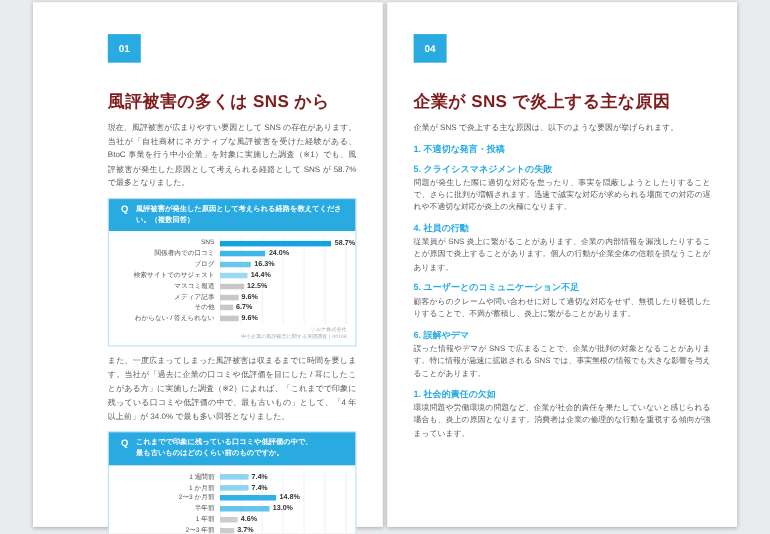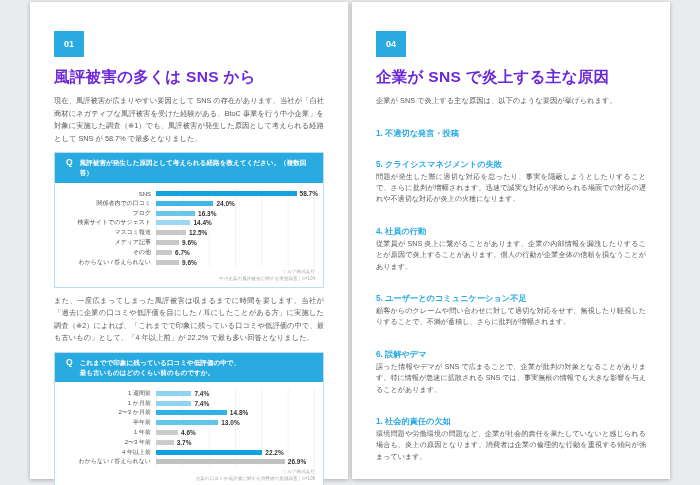--- a/index.html
+++ b/index.html
@@ -11,37 +11,37 @@
     overflow: hidden;
   }
   .page {
     position: absolute;
     top: 2px;
     width: 318px;
     height: 477px;
     background: #ffffff;
     box-shadow: 0 1px 4px rgba(0,0,0,0.28);
   }
-  .page-left  { left: 30px; }
+  .page-left  { left: 30px; padding-left: 44px; }
   .page-right { left: 352px; }
   .page-inner { padding: 0 24px; height: 100%; position: relative; }
 
   .num-badge {
     margin-top: 29px;
     width: 30px; height: 26px;
     background: #29abe2;
     color: #fff;
     font-size: 9px; font-weight: bold;
     display: flex; align-items: center; justify-content: center;
   }
   .page-title {
-    margin-top: 10px;
+    margin-top: 25px;
     font-size: 15.5px;
     font-weight: bold;
-    color: #6d28d9;
+    color: #7f1d1d;
     letter-spacing: 0.3px;
   }
   .para {
     margin-top: 7px;
     font-size: 7.3px;
     line-height: 1.72;
     color: #595959;
     text-align: justify;
   }
 
@@ -96,21 +96,21 @@
   .chart-note {
     text-align: right;
     font-size: 4.6px;
     color: #a2a8ad;
     line-height: 1.5;
     padding: 2px 8px 4px;
   }
 
   
   .sections { margin-top: 2px; }
-  .sec { margin-top: 20px; }
+  .sec { margin-top: 7px; }
   .sec-title { color: #29abe2; font-weight: bold; font-size: 8.2px; }
   .sec-body {
     margin-top: 2.5px;
     font-size: 7.1px;
     line-height: 1.58;
     color: #595959;
     text-align: justify;
   }
 </style>
 </head>
@@ -184,21 +184,21 @@
               <span class="bar-value">9.6%</span>
             </span>
           </div>
         </div>
       <div class="chart-note">
           <div>ソルナ株式会社</div>
           <div>中小企業の風評被害に関する実態調査｜n=104</div>
         </div>
     </div>
 
-    <div class="para">また、一度広まってしまった風評被害は収まるまでに時間を要します。当社が「過去に企業の口コミや低評価を目にした / 耳にしたことがある方」に実施した調査（※2）によれば、「これまでで印象に残っている口コミや低評価の中で、最も古いもの」として、「4 年以上前」が 22.2% で最も多い回答となりました。</div>
+    <div class="para">また、一度広まってしまった風評被害は収まるまでに時間を要します。当社が「過去に企業の口コミや低評価を目にした / 耳にしたことがある方」に実施した調査（※2）によれば、「これまでで印象に残っている口コミや低評価の中で、最も古いもの」として、「4 年以上前」が 34.0% で最も多い回答となりました。</div>
 
     <div class="chart-card">
       <div class="q-head">
         <span class="q-mark">Q</span>
         <span class="q-text">これまでで印象に残っている口コミや低評価の中で、
 最も古いものはどのくらい前のものですか。</span>
       </div>
       <div class="chart-body">
           <div class="bar-row">
             <span class="bar-label">1 週間前</span>
@@ -279,21 +279,21 @@
         <div class="sec">
           <div class="sec-title">5. クライシスマネジメントの失敗</div>
           <div class="sec-body">問題が発生した際に適切な対応を怠ったり、事実を隠蔽しようとしたりすることで、さらに批判が増幅されます。迅速で誠実な対応が求められる場面での対応の遅れや不適切な対応が炎上の火種になります。</div>
         </div>
         <div class="sec">
           <div class="sec-title">4. 社員の行動</div>
           <div class="sec-body">従業員が SNS 炎上に繋がることがあります、企業の内部情報を漏洩したりすることが原因で炎上することがあります。個人の行動が企業全体の信頼を損なうことがあります。</div>
         </div>
         <div class="sec">
           <div class="sec-title">5. ユーザーとのコミュニケーション不足</div>
-          <div class="sec-body">顧客からのクレームや問い合わせに対して適切な対応をせず、無視したり軽視したりすることで、不満が蓄積し、さらに批判が増幅されます。</div>
+          <div class="sec-body">顧客からのクレームや問い合わせに対して適切な対応をせず、無視したり軽視したりすることで、不満が蓄積し、炎上に繋がることがあります。</div>
         </div>
         <div class="sec">
           <div class="sec-title">6. 誤解やデマ</div>
           <div class="sec-body">誤った情報やデマが SNS で広まることで、企業が批判の対象となることがあります。特に情報が急速に拡散される SNS では、事実無根の情報でも大きな影響を与えることがあります。</div>
         </div>
         <div class="sec">
           <div class="sec-title">1. 社会的責任の欠如</div>
           <div class="sec-body">環境問題や労働環境の問題など、企業が社会的責任を果たしていないと感じられる場合も、炎上の原因となります。消費者は企業の倫理的な行動を重視する傾向が強まっています。</div>
         </div>
       </div>

